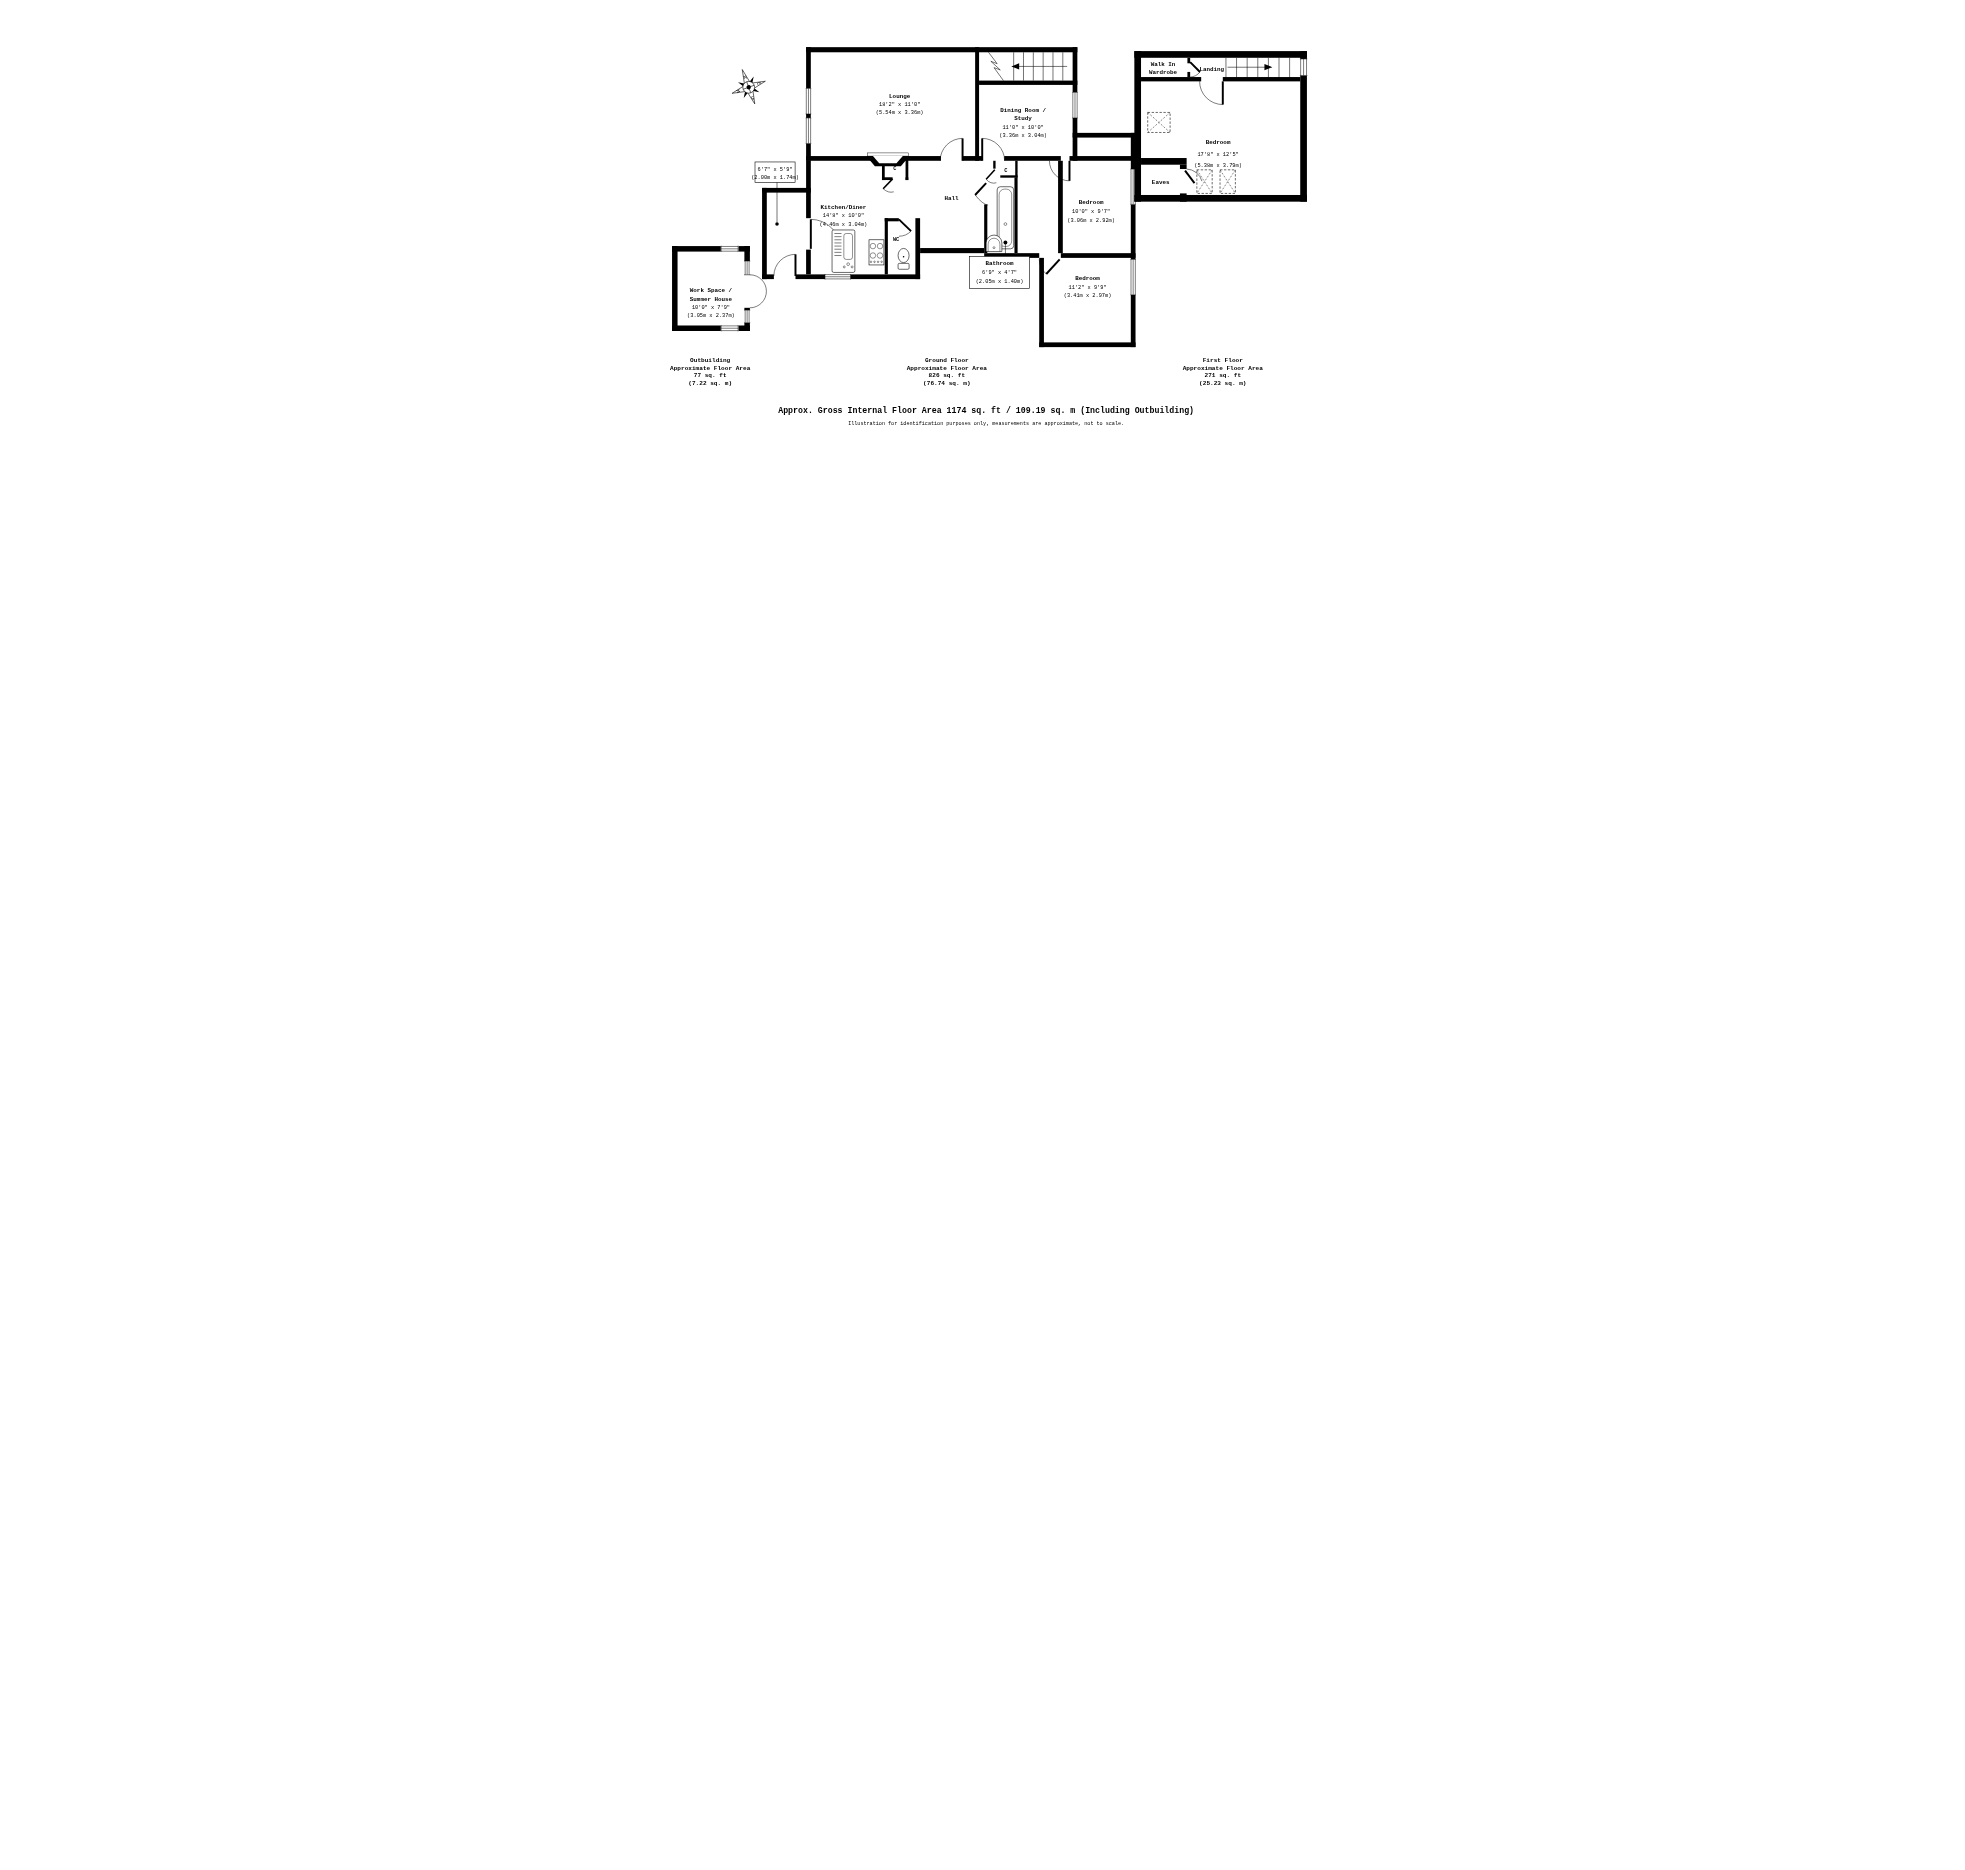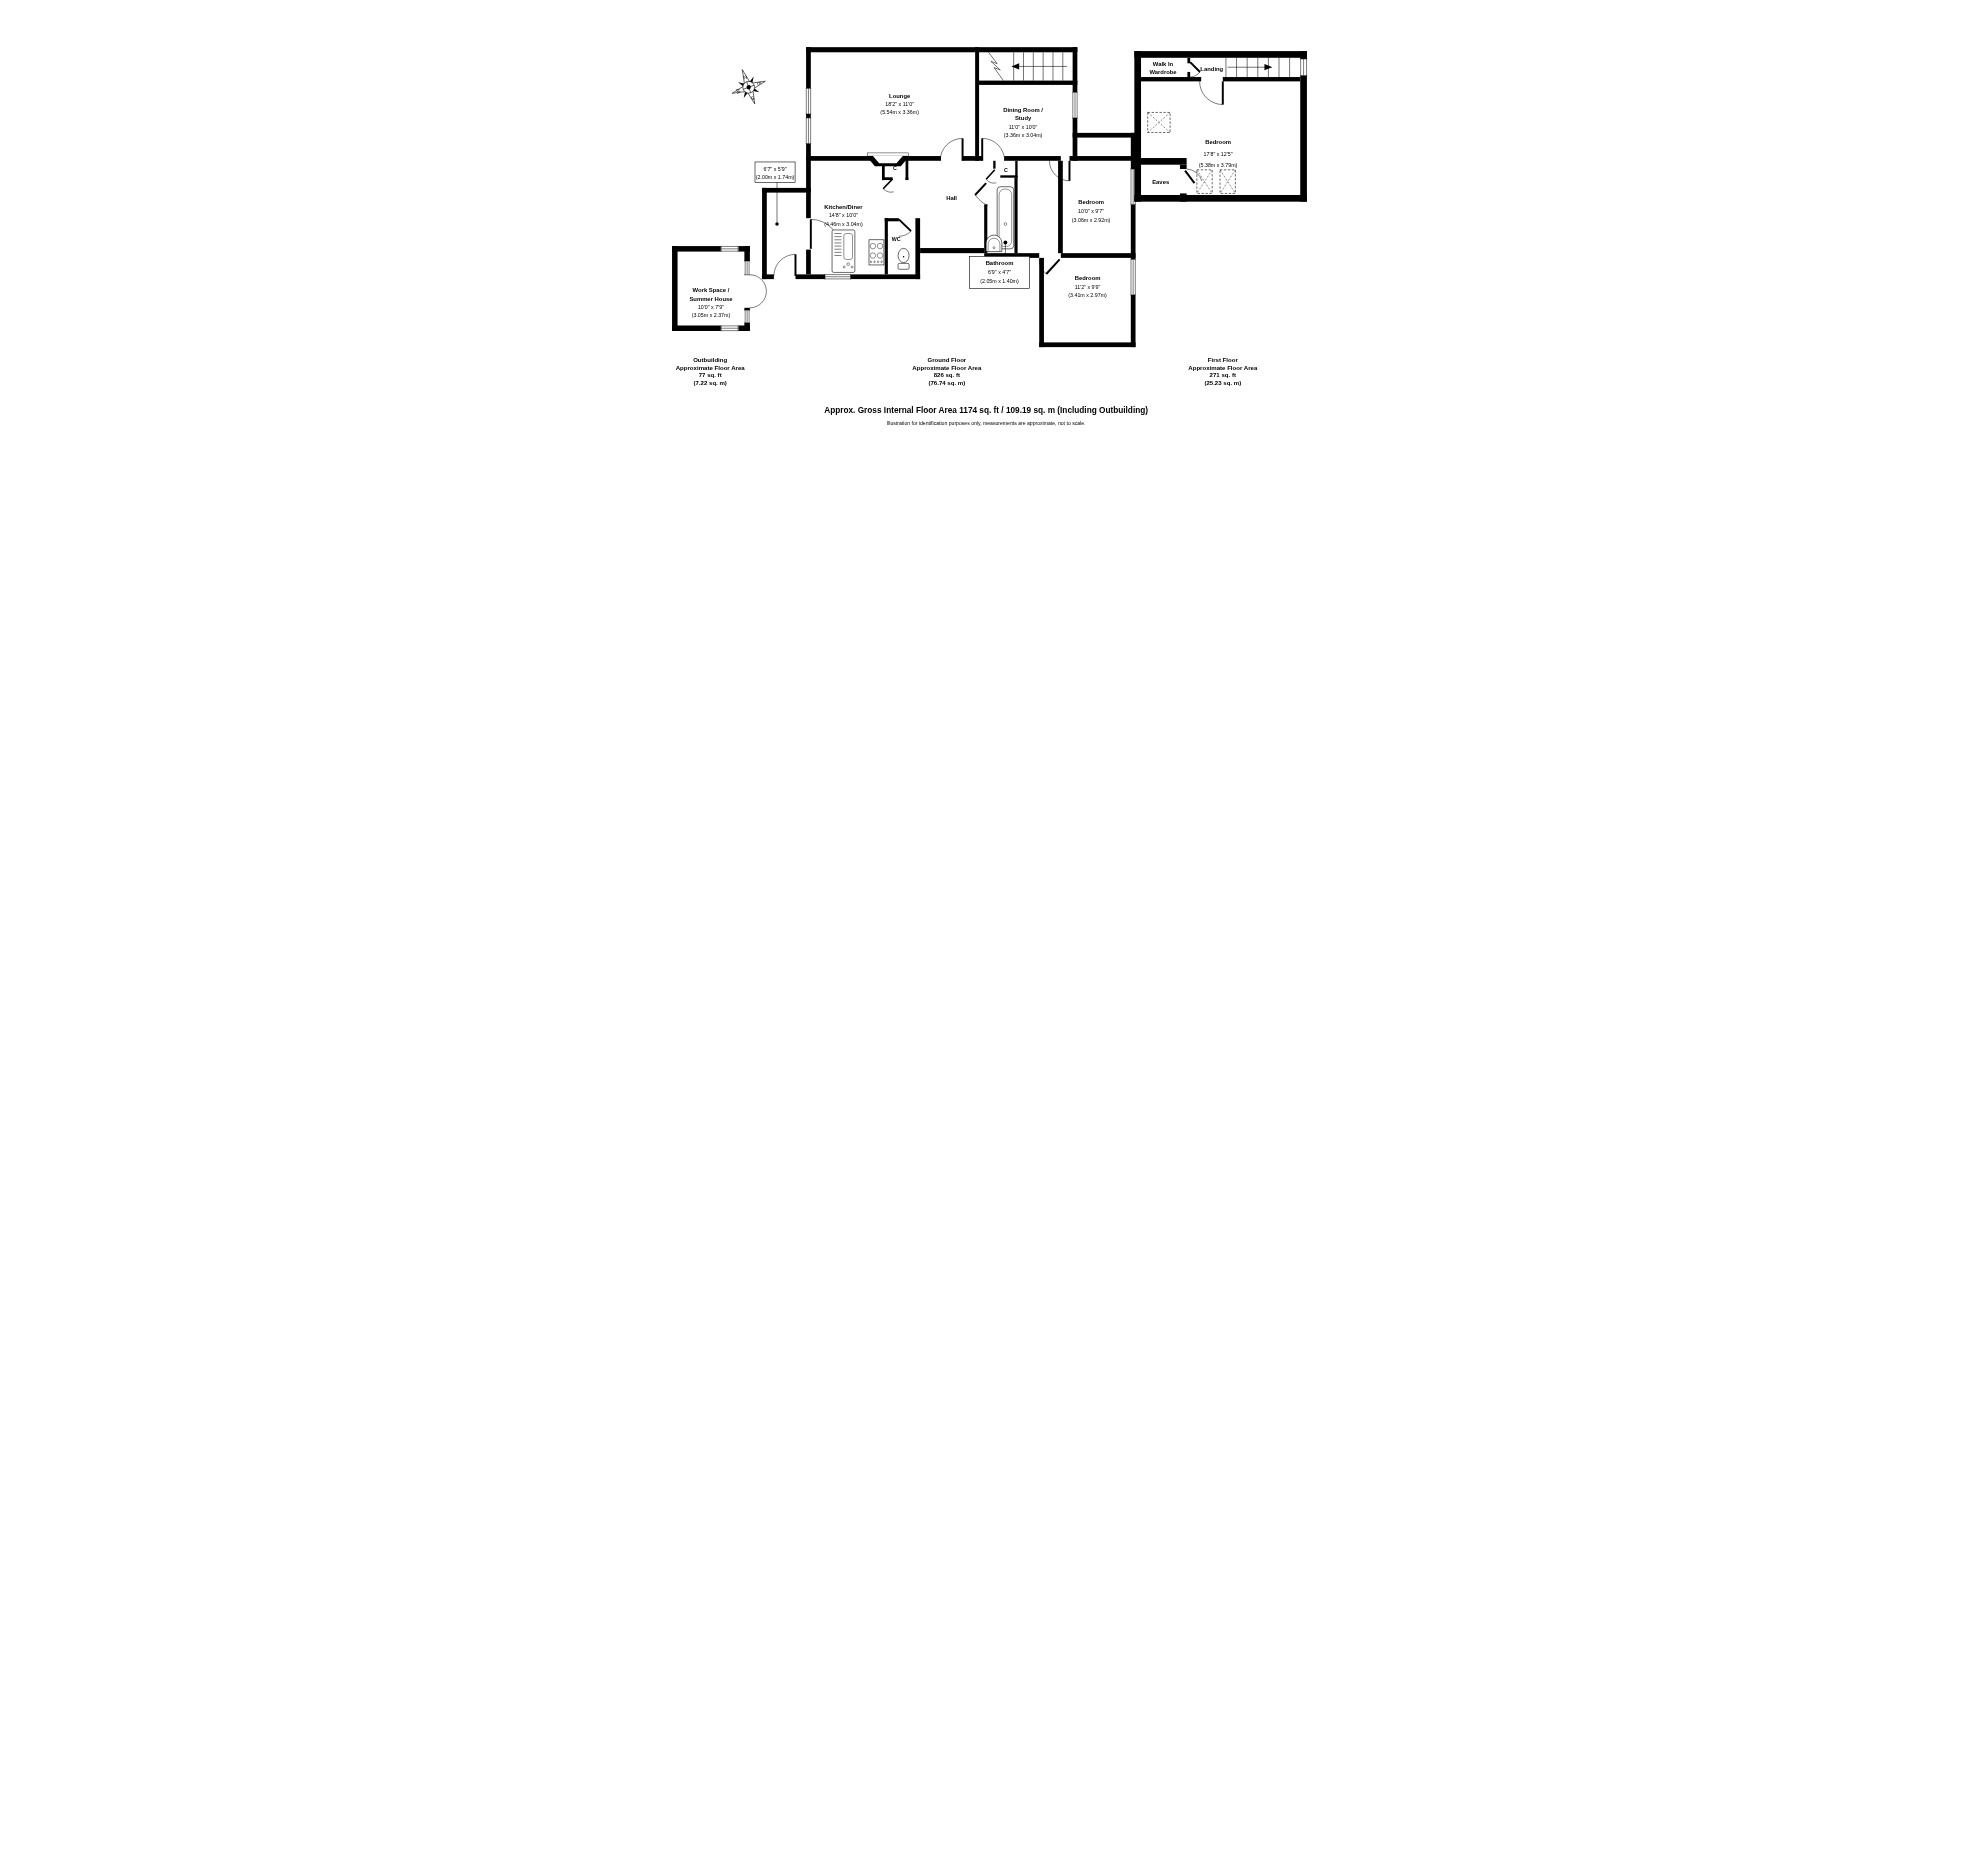--- a/index.html
+++ b/index.html
@@ -1,17 +1,17 @@
 <!DOCTYPE html>
 <html style="font-size:6.3px"><head>
 <meta charset="utf-8">
 <style>
   html,body{margin:0;padding:0;background:#ffffff;}
   body{font-family:"Liberation Sans", sans-serif;}
-  .plan-wrap{width:100%;max-width:662px;margin:0 auto;}
+  .plan-wrap{width:100%;max-width:662px;margin:0 auto;font-family:Liberation Mono, monospace;}
   svg{display:block;width:100%;height:auto;background:#fff;}
   .wall{fill:#000;stroke:none;}
   .thinline{stroke:#000;stroke-width:1.4;fill:none;}
   .winline{stroke:#000;stroke-width:1.3;fill:none;}
   .leaf{stroke:#000;stroke-width:5;fill:none;}
   .leaf-thin{stroke:#000;stroke-width:4;fill:none;}
   .arc{stroke:#000;stroke-width:1.3;fill:none;}
   .fixture{stroke:#000;stroke-width:1.5;fill:#fff;}
   .fixture-thin{stroke:#000;stroke-width:1.1;fill:#fff;}
   .dashbox{stroke:#000;stroke-width:1.5;fill:none;stroke-dasharray:6 4;}

